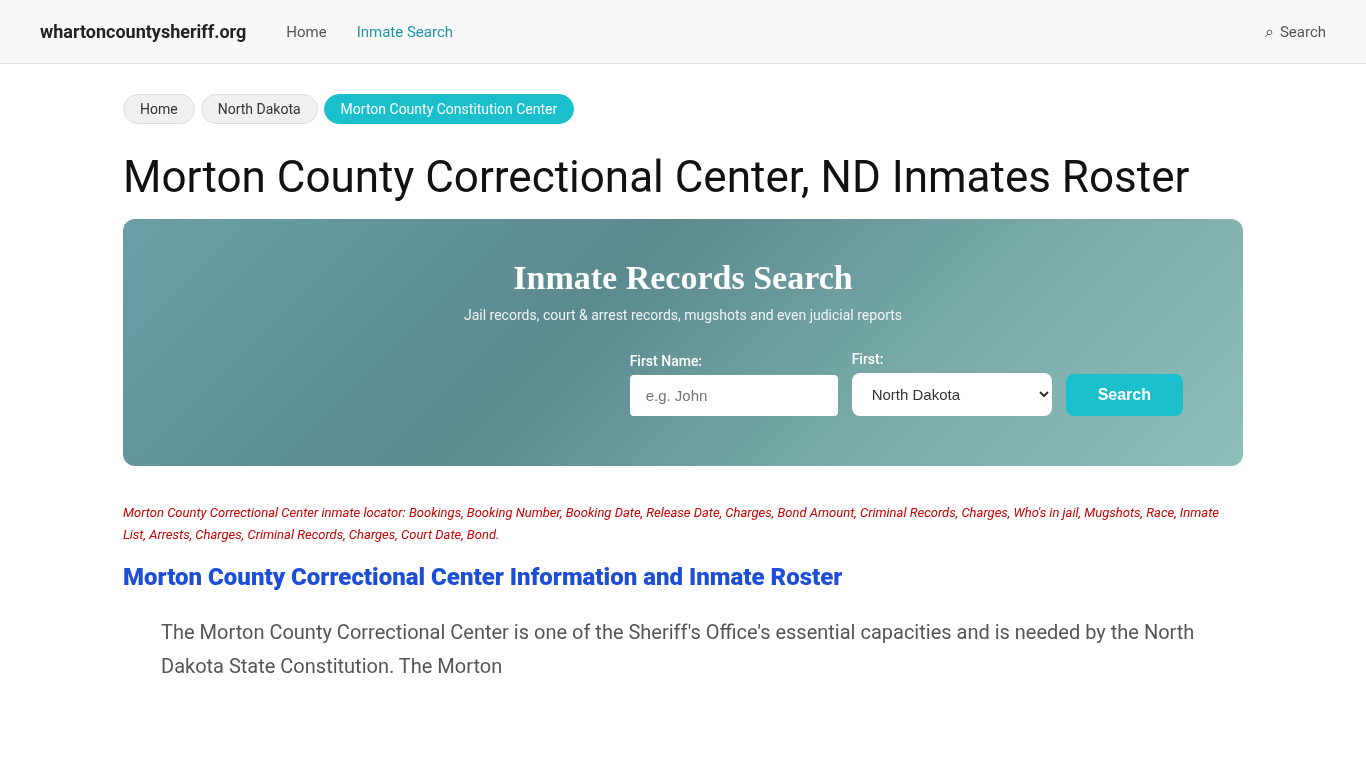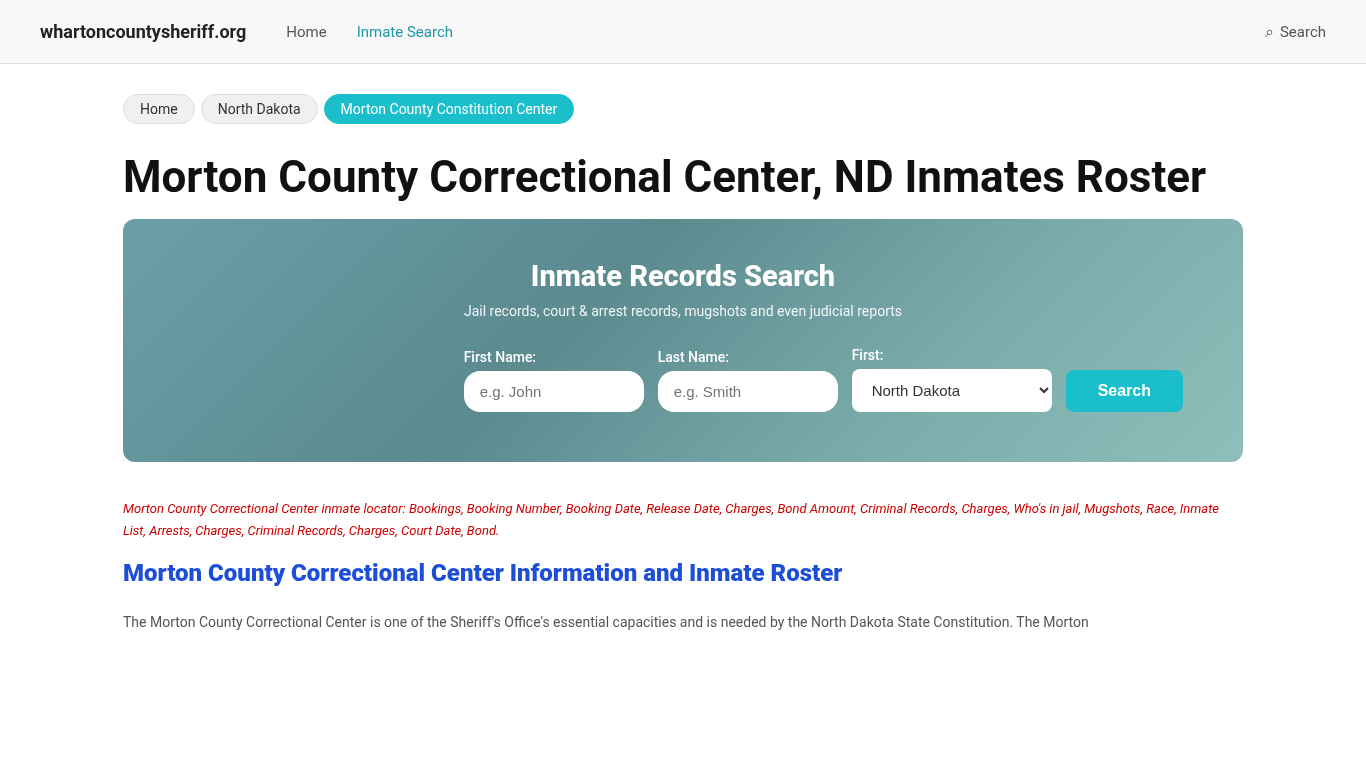--- a/index.html
+++ b/index.html
@@ -79,21 +79,21 @@
     }
     .breadcrumb-item.active-crumb {
       background: #1bbfcc;
       color: #fff;
       border: 1px solid #1bbfcc;
     }
 
     
     .page-title {
       font-size: 44px;
-      font-weight: 700;
+      font-weight: 400;
       color: #111;
       line-height: 1.15;
       margin-bottom: 16px;
     }
     .updated-label {
       font-size: 12px;
       color: #777;
       text-transform: uppercase;
       letter-spacing: 0.5px;
       margin-bottom: 32px;
@@ -101,24 +101,25 @@
 
     
     .search-banner {
       background: linear-gradient(135deg, #6b9fa8 0%, #5b8a8f 40%, #7aabaa 70%, #8fbfba 100%);
       border-radius: 12px;
       padding: 40px 60px 50px;
       margin-bottom: 36px;
       text-align: center;
     }
     .search-banner-title {
-      font-size: 29px;
+      font-size: 34px;
       font-weight: 800;
       color: #fff;
       margin-bottom: 10px;
+      font-family: Liberation Serif, serif;
     }
     .search-banner-sub {
       font-size: 14px;
       color: rgba(255,255,255,0.9);
       margin-bottom: 28px;
       margin-top: 10px;
     }
     .search-form {
       display: flex;
       gap: 14px;
@@ -133,25 +134,25 @@
       text-align: left;
     }
     .form-label {
       font-size: 14px;
       color: #fff;
       font-weight: 500;
     }
     .form-input {
       padding: 12px 16px;
       border: none;
-      border-radius: 16px;
+      border-radius: 4px;
       font-size: 15px;
       color: #aaa;
       background: #fff;
-      width: 180px;
+      width: 208px;
       outline: none;
     }
     .form-select {
       padding: 12px 16px;
       border: none;
       border-radius: 8px;
       font-size: 15px;
       color: #333;
       background: #fff;
       width: 200px;
@@ -182,23 +183,24 @@
 
     
     .section-heading {
       font-size: 24px;
       font-weight: 900;
       color: #1d4ed8;
       margin-bottom: 24px;
     }
 
     .section-body {
-      font-size: 14px;
+      font-size: 20px;
       color: #555;
       line-height: 1.7;
+      margin-left: 38px;
     }
   </style>
 </head>
 <body>
 
 <header class="header">
   <span class="header-logo">whartoncountysheriff.org</span>
   <nav class="header-nav">
     <a class="nav-link" href="#">Home</a>
     <a class="nav-link-highlight" href="#">Inmate Search</a>
@@ -221,24 +223,20 @@
 
   <div class="search-banner">
     <h2 class="search-banner-title">Inmate Records Search</h2>
     <p class="search-banner-sub">Jail records, court &amp; arrest records, mugshots and even judicial reports</p>
     <div class="search-form">
       <div class="form-group">
         <label class="form-label">First Name:</label>
         <input class="form-input" type="text" placeholder="e.g. John" style="">
       </div>
       <div class="form-group">
-        <label class="form-label">Last Name:</label>
-        <input class="form-input" type="text" placeholder="e.g. Smith" style="">
-      </div>
-      <div class="form-group">
         <label class="form-label">First:</label>
         <select class="form-select" id="state-select"><option value="North Dakota">North Dakota</option><option value="Alabama">Alabama</option><option value="Alaska">Alaska</option><option value="Arizona">Arizona</option><option value="Arkansas">Arkansas</option><option value="California">California</option><option value="Colorado">Colorado</option><option value="Connecticut">Connecticut</option><option value="Delaware">Delaware</option><option value="Florida">Florida</option><option value="Georgia">Georgia</option><option value="Hawaii">Hawaii</option><option value="Idaho">Idaho</option><option value="Illinois">Illinois</option><option value="Indiana">Indiana</option><option value="Iowa">Iowa</option><option value="Kansas">Kansas</option><option value="Kentucky">Kentucky</option><option value="Louisiana">Louisiana</option><option value="Maine">Maine</option><option value="Maryland">Maryland</option><option value="Massachusetts">Massachusetts</option><option value="Michigan">Michigan</option><option value="Minnesota">Minnesota</option><option value="Mississippi">Mississippi</option><option value="Missouri">Missouri</option><option value="Montana">Montana</option><option value="Nebraska">Nebraska</option><option value="Nevada">Nevada</option><option value="New Hampshire">New Hampshire</option><option value="New Jersey">New Jersey</option><option value="New Mexico">New Mexico</option><option value="New York">New York</option><option value="North Carolina">North Carolina</option><option value="Ohio">Ohio</option><option value="Oklahoma">Oklahoma</option><option value="Oregon">Oregon</option><option value="Pennsylvania">Pennsylvania</option><option value="Rhode Island">Rhode Island</option><option value="South Carolina">South Carolina</option><option value="South Dakota">South Dakota</option><option value="Tennessee">Tennessee</option><option value="Texas">Texas</option><option value="Utah">Utah</option><option value="Vermont">Vermont</option><option value="Virginia">Virginia</option><option value="Washington">Washington</option><option value="West Virginia">West Virginia</option><option value="Wisconsin">Wisconsin</option><option value="Wyoming">Wyoming</option></select>
       </div>
       <button class="search-btn">Search</button>
     </div>
   </div>
 
   <p class="description-text">Morton County Correctional Center inmate locator: Bookings, Booking Number, Booking Date, Release Date, Charges, Bond Amount, Criminal Records, Charges, Who's in jail, Mugshots, Race, Inmate List, Arrests, Charges, Criminal Records, Charges, Court Date, Bond.</p>
 
   <h2 class="section-heading">Morton County Correctional Center Information and Inmate Roster</h2>

